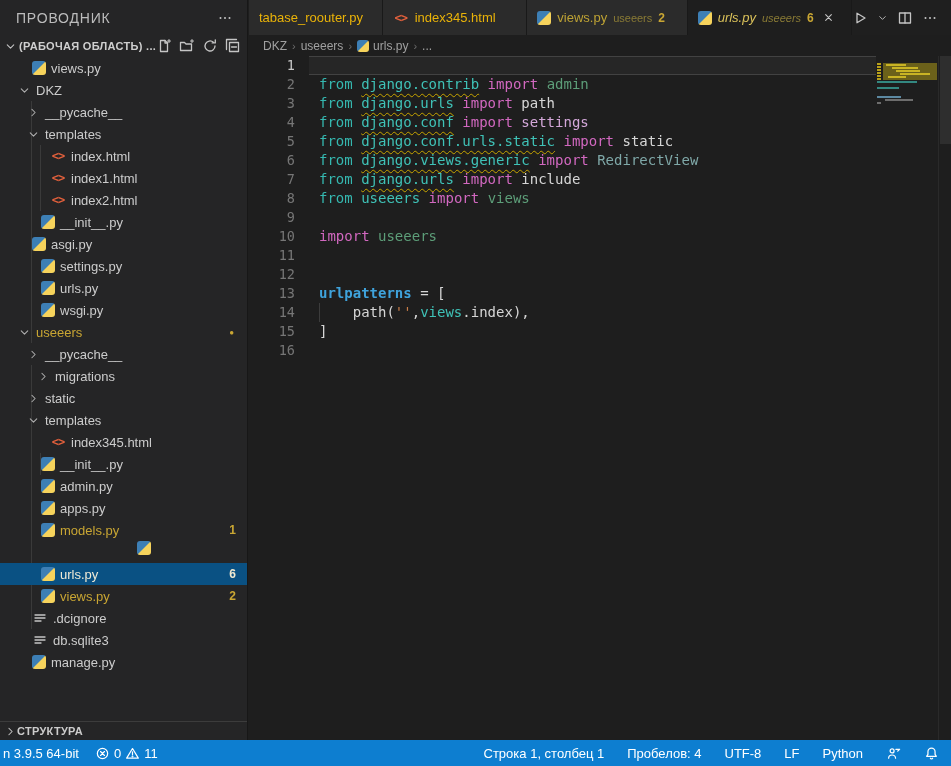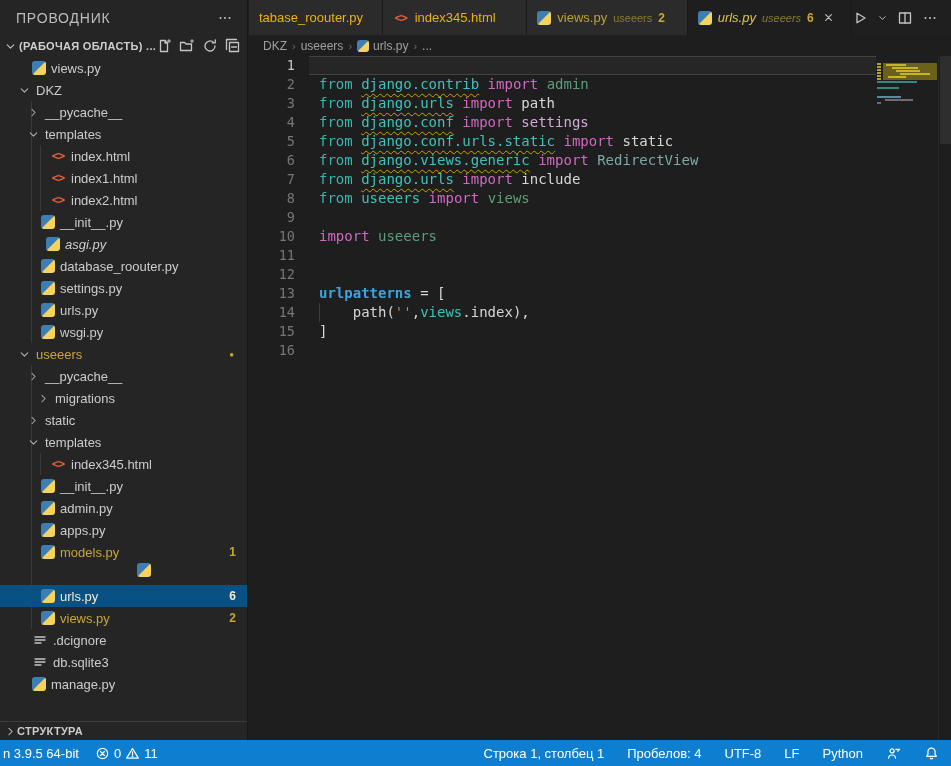--- a/index.html
+++ b/index.html
@@ -184,27 +184,23 @@
         <span class="tlabel">index1.html</span>
       </div>
       <div class="trow" style="padding-left: 50px;">
         <span class="htmlico">&lt;&gt;</span>
         <span class="tlabel">index2.html</span>
       </div>
       <div class="trow" style="padding-left: 41px;">
         <span class="pyico"></span>
         <span class="tlabel">__init__.py</span>
       </div>
-      <div class="trow" style="padding-left: 46px; font-style: italic;">
+      <div class="trow" style="padding-left: 32px;">
         <span class="pyico"></span>
         <span class="tlabel">asgi.py</span>
-      </div>
-      <div class="trow" style="padding-left: 41px;">
-        <span class="pyico"></span>
-        <span class="tlabel">database_roouter.py</span>
       </div>
       <div class="trow" style="padding-left: 41px;">
         <span class="pyico"></span>
         <span class="tlabel">settings.py</span>
       </div>
       <div class="trow" style="padding-left: 41px;">
         <span class="pyico"></span>
         <span class="tlabel">urls.py</span>
       </div>
       <div class="trow" style="padding-left: 41px;">

